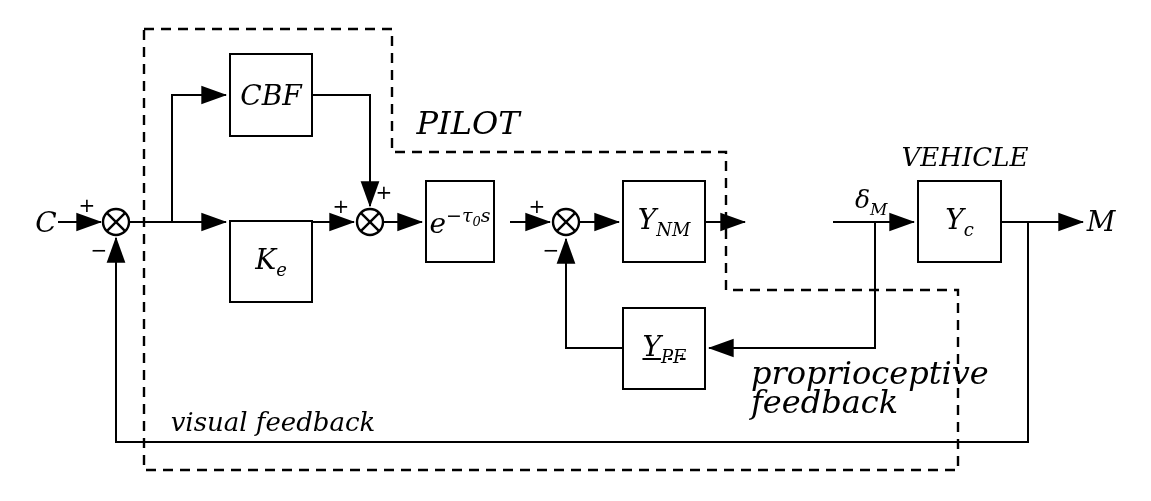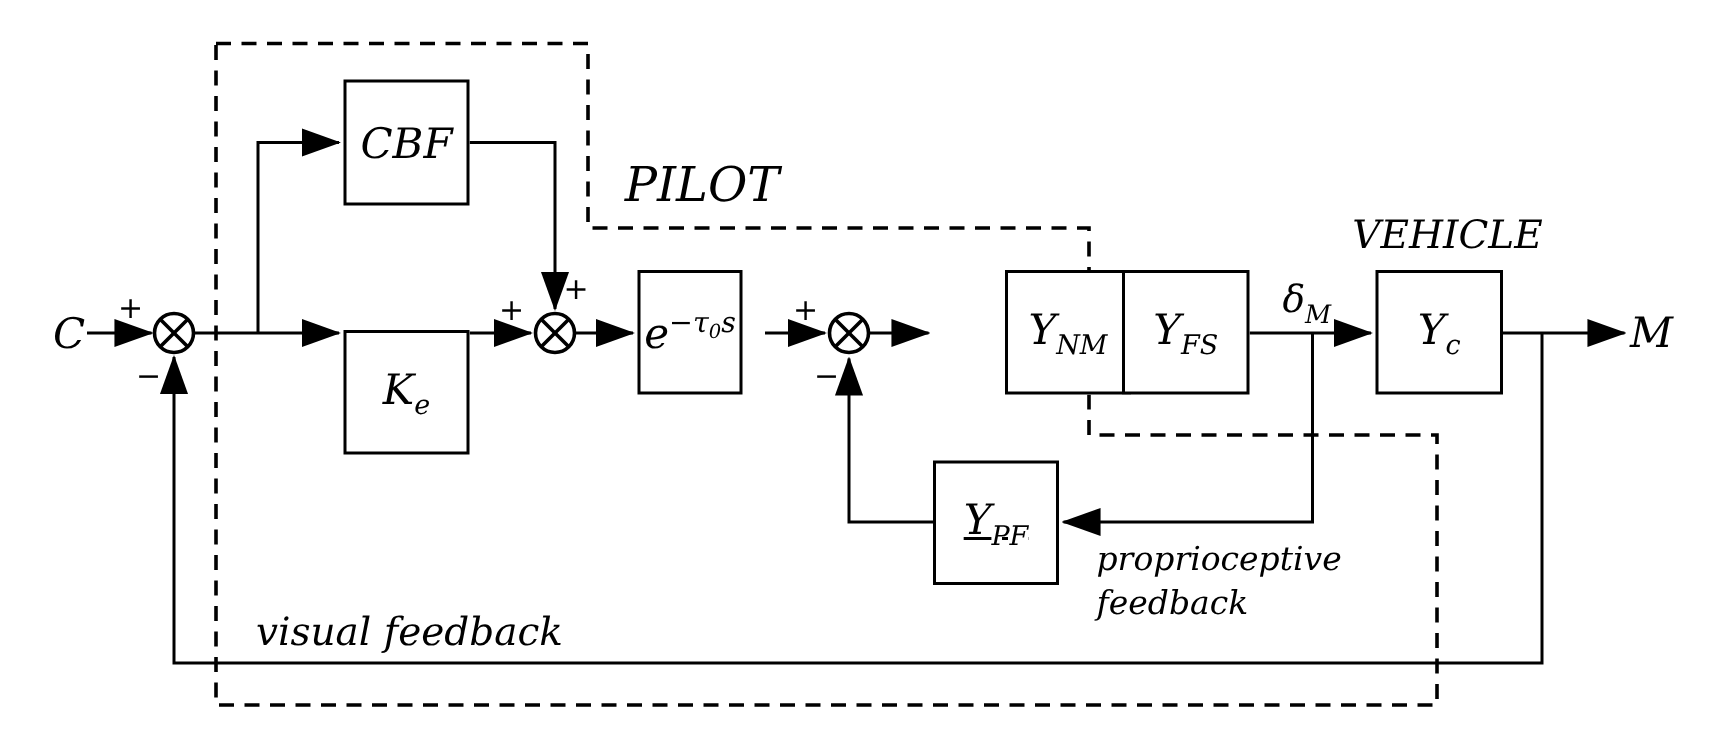--- a/index.html
+++ b/index.html
@@ -84,27 +84,24 @@
   </div>
 
   <div class="block" style="left:229px; top:180px; width:84px; height:83px;margin-top:40px;">
     <span><span>K</span><span class="bsub">e</span></span>
   </div>
 
   <div class="block" style="left:425px; top:180px; width:70px; height:83px;">
     <span><span>e</span><span class="bsup"><span>−τ</span><span class="bsupsub">0</span><span>s</span></span></span>
   </div>
 
-  <div class="block" style="left:622px; top:180px; width:84px; height:83px;margin-left:48px;">
+  <div class="block" style="left:622px; top:180px; width:84px; height:83px;">
     <span><span>Y</span><span class="bsub">NM</span></span>
   </div>
 
-  <div class="block" style="left:748px; top:180px; width:85px; height:83px;">
-    <span><span>Y</span><span class="bsub">FS</span></span>
-  </div>
 
   <div class="block" style="left:917px; top:180px; width:85px; height:83px;">
     <span><span>Y</span><span class="bsub">c</span></span>
   </div>
 
   <div class="block" style="left:622px; top:307px; width:84px; height:83px;text-decoration:underline;">
     <span><span>Y</span><span class="bsub">PF</span></span>
   </div>
 
   <div class="lbl center" style="left:46px; top:223px; font-size:28px;">C</div>
@@ -119,18 +116,18 @@
   <div class="sign" style="left:384px; top:192px;">+</div>
   <div class="sign" style="left:537px; top:206px;">+</div>
   <div class="sign" style="left:551px; top:250px;">−</div>
 
   <div class="lbl center" style="left:468px; top:123px; font-size:32px;">PILOT</div>
 
   <div class="lbl center" style="left:965px; top:157px; font-size:26px;">VEHICLE</div>
 
   <div class="lbl center" style="left:273px; top:422px; font-size:26px;">visual feedback</div>
 
-  <div class="lbl" style="left:731px; top:359px; font-size:22px; line-height:29px;">
+  <div class="lbl" style="left:751px; top:359px; font-size:32px; line-height:29px;">
     <div>proprioceptive</div>
     <div>feedback</div>
   </div>
 
 </div>
 
 </body></html>

